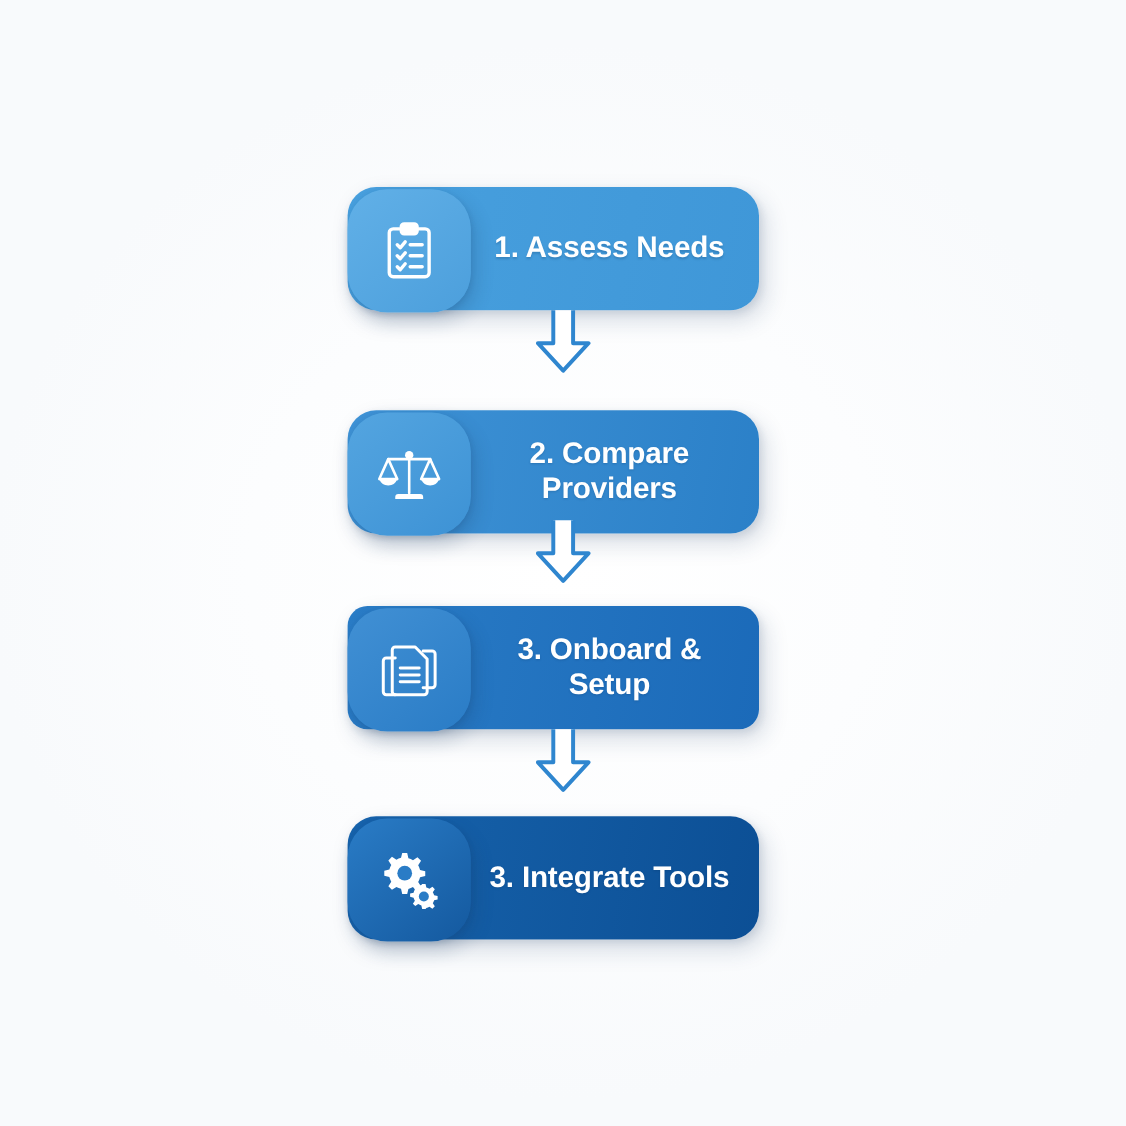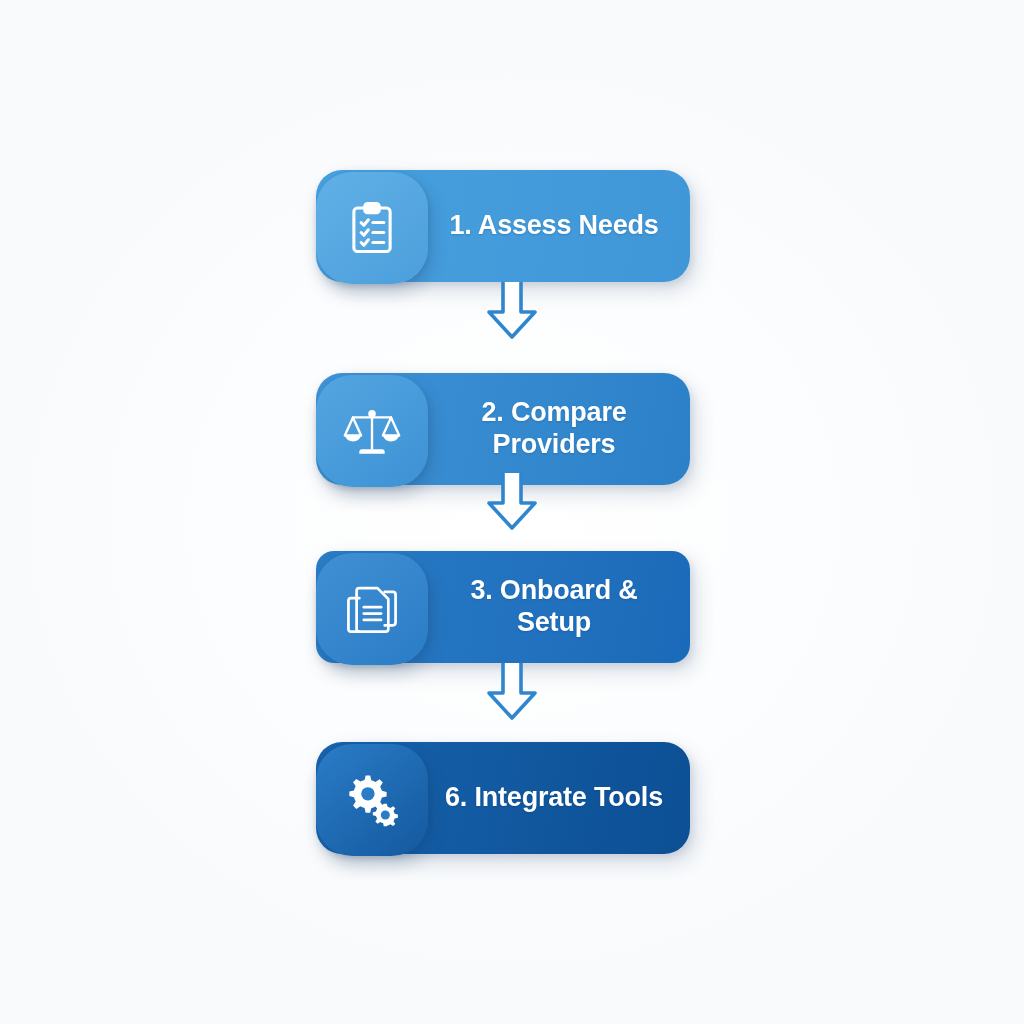--- a/index.html
+++ b/index.html
@@ -181,21 +181,21 @@
   <div class="connector" style="top:663px;">
     <span>
       <svg viewBox="0 0 60 62" fill="#ffffff" stroke="#2f86cf" stroke-width="3.6" stroke-linejoin="round" stroke-linecap="round">
         <path d="M21 -4 V30 H7 L30 55 L53 30 H39 V-4 Z"></path>
       </svg>
     </span>
   </div>
 
   <div class="step-row" style="top:742px;">
     <div class="step-card" style="background:linear-gradient(100deg,#1763ac 0%,#0c4f95 100%);">
-      <div class="step-label">6. Integrate Tools</div>
+      <div class="step-label">3. Integrate Tools</div>
     </div>
     <div class="icon-tile" style="background:linear-gradient(140deg,#2a7cc6 0%,#14599f 100%);">
       <span>
         <svg viewBox="0 0 64 64" fill="#ffffff" stroke="none">
           <path d="M25 5 l5 0 1.2 5.2 a17 17 0 0 1 4.6 1.9 l4.5-2.9 3.6 3.6 -2.9 4.5 a17 17 0 0 1 1.9 4.6 l5.2 1.2 0 5 -5.2 1.2 a17 17 0 0 1 -1.9 4.6 l2.9 4.5 -3.6 3.6 -4.5-2.9 a17 17 0 0 1 -4.6 1.9 L30 46 l-5 0 -1.2-5.2 a17 17 0 0 1 -4.6-1.9 l-4.5 2.9 -3.6-3.6 2.9-4.5 a17 17 0 0 1 -1.9-4.6 L7 27.7 l0-5 5.1-1.2 a17 17 0 0 1 1.9-4.6 l-2.9-4.5 3.6-3.6 4.5 2.9 a17 17 0 0 1 4.6-1.9 Z"></path>
           <circle cx="27.5" cy="25.2" r="7.4" fill="#2a7cc6"></circle>
           <path d="M45 36 l3.4 0 .8 3.5 a12 12 0 0 1 3.1 1.3 l3-2 2.4 2.4 -2 3 a12 12 0 0 1 1.3 3.1 l3.5 .8 0 3.4 -3.5 .8 a12 12 0 0 1 -1.3 3.1 l2 3 -2.4 2.4 -3-2 a12 12 0 0 1 -3.1 1.3 L48.4 61 l-3.4 0 -.8-3.5 a12 12 0 0 1 -3.1-1.3 l-3 2 -2.4-2.4 2-3 a12 12 0 0 1 -1.3-3.1 l-3.5-.8 0-3.4 3.5-.8 a12 12 0 0 1 1.3-3.1 l-2-3 2.4-2.4 3 2 a12 12 0 0 1 3.1-1.3 Z"></path>
           <circle cx="46.7" cy="48.5" r="5" fill="#2a7cc6"></circle>
         </svg>
       </span>

